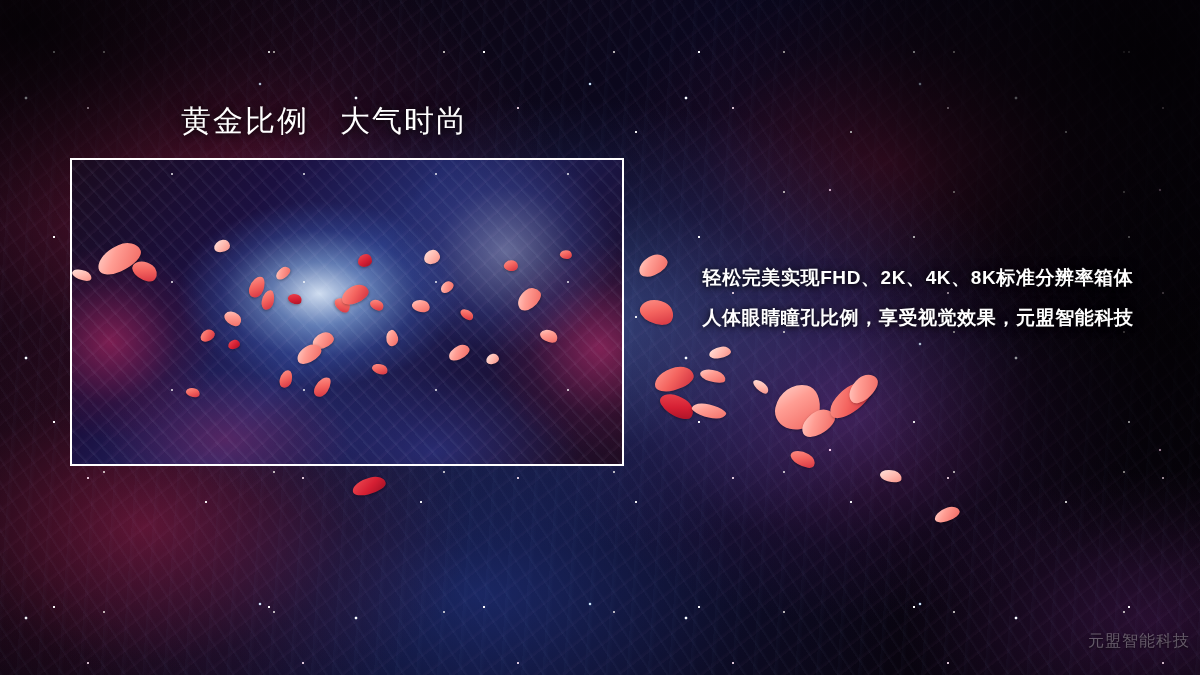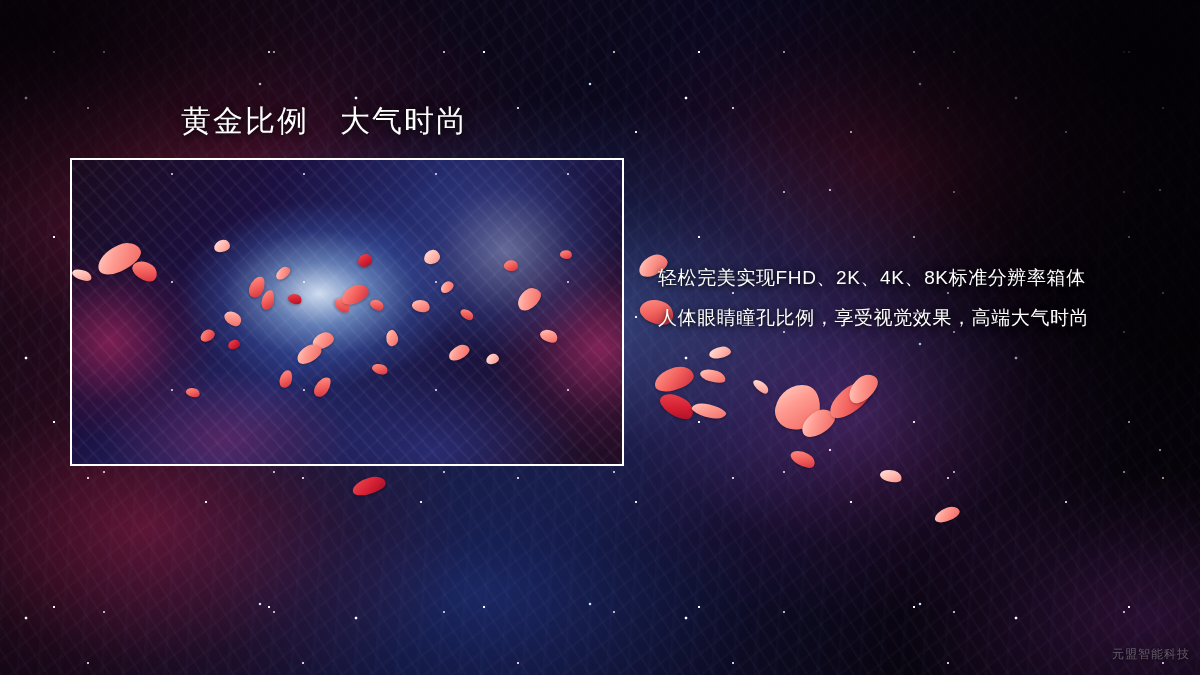--- a/index.html
+++ b/index.html
@@ -9,20 +9,21 @@
     overflow:hidden;
     background:#050207;
     font-family:"Liberation Sans", "DejaVu Sans", sans-serif;
   }
 
   #slide {
     position:relative;
     width:1200px; height:675px;
     overflow:hidden;
     background:#4c1d95;
+    text-align:center;
   }
 
   
   .bg-layer { position:absolute; inset:0; pointer-events:none; }
 
   
   .bg-base {
     background:
       radial-gradient(ellipse 55% 45% at 46% 48%, rgba(90,120,200,0.55) 0%, rgba(45,60,130,0.30) 42%, rgba(10,8,26,0) 74%),
       radial-gradient(ellipse 40% 48% at 16% 30%,  rgba(150,30,70,0.50) 0%, rgba(80,15,45,0.24) 48%, rgba(8,4,12,0) 78%),
@@ -138,24 +139,25 @@
     white-space:pre;
   }
   #body-text {
     position:absolute; left:658px; top:258px;
     width:520px;
   }
   #body-text .line {
     font-size:19px; color:#ffffff; line-height:40px; letter-spacing:.6px;
     white-space:nowrap;
     text-shadow:0 1px 5px rgba(0,0,0,.80), 0 0 12px rgba(0,0,0,.55);
+    font-weight:bold;
   }
   #watermark {
-    position:absolute; right:10px; bottom:12px;
-    font-size:12px; letter-spacing:1px;
+    position:absolute; right:10px; bottom:23px;
+    font-size:16px; letter-spacing:1px;
     color:rgba(205,200,205,0.42);
     text-shadow:0 1px 2px rgba(0,0,0,.6);
   }
 </style>
 </head>
 <body>
 
 <div id="slide">
 
   <div class="bg-layer bg-base"></div>
@@ -225,18 +227,18 @@
       <div class="petal p-pale" style="left: 414px; top: 194px; width: 13px; height: 10px; transform: rotate(-12deg); box-shadow: rgba(0, 0, 0, 0.35) 0px 1px 3px;"></div>
       <div class="petal p-mid" style="left: 488px; top: 90px; width: 12px; height: 9px; transform: rotate(16deg); box-shadow: rgba(0, 0, 0, 0.35) 0px 1px 3px;"></div>
       <div class="petal p-deep" style="left: 156px; top: 180px; width: 12px; height: 9px; transform: rotate(-10deg); box-shadow: rgba(0, 0, 0, 0.35) 0px 1px 3px;"></div>
       <div class="petal p-mid" style="left: 114px; top: 228px; width: 14px; height: 9px; transform: rotate(20deg); box-shadow: rgba(0, 0, 0, 0.35) 0px 1px 3px;"></div>
     </div>
 
   <div id="title">黄金比例   大气时尚</div>
 
   <div id="body-text">
     <div class="line">轻松完美实现FHD、2K、4K、8K标准分辨率箱体</div>
-    <div class="line">人体眼睛瞳孔比例，享受视觉效果，高端大气时尚</div>
+    <div class="line">人体眼睛瞳孔比例，享受视觉效果，元盟智能科技</div>
   </div>
 
   <div id="watermark">元盟智能科技</div>
 
 </div>
 
 </body></html>

